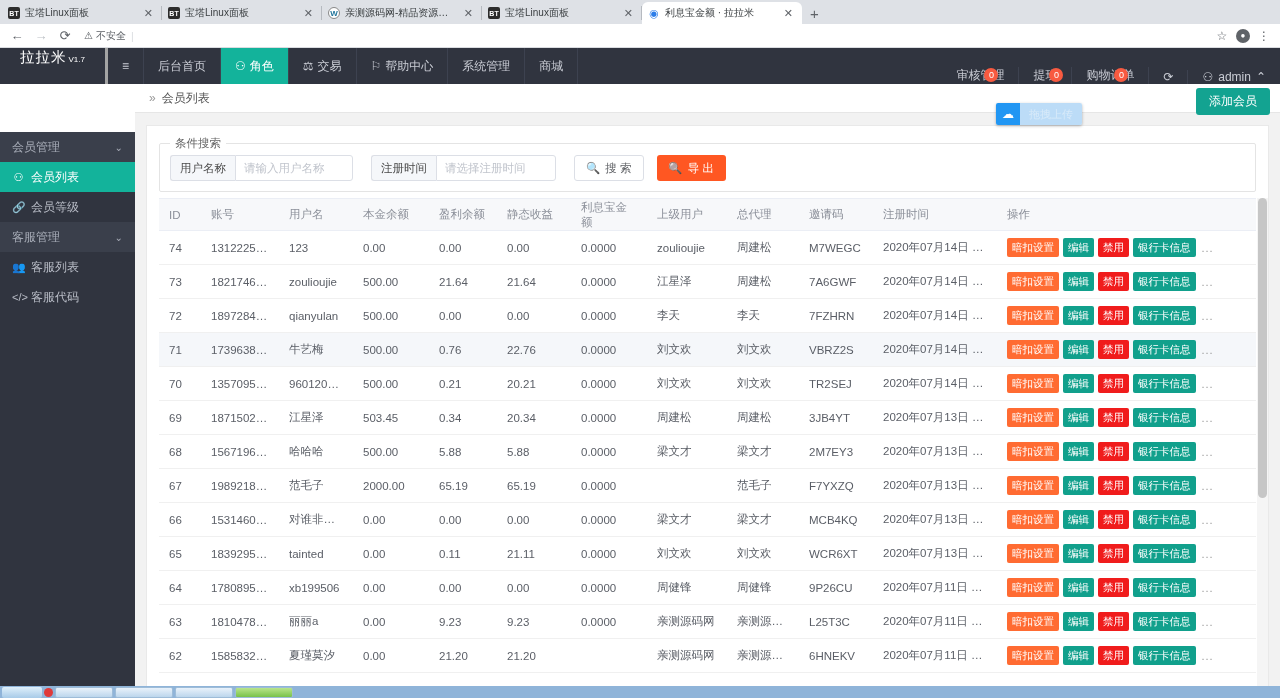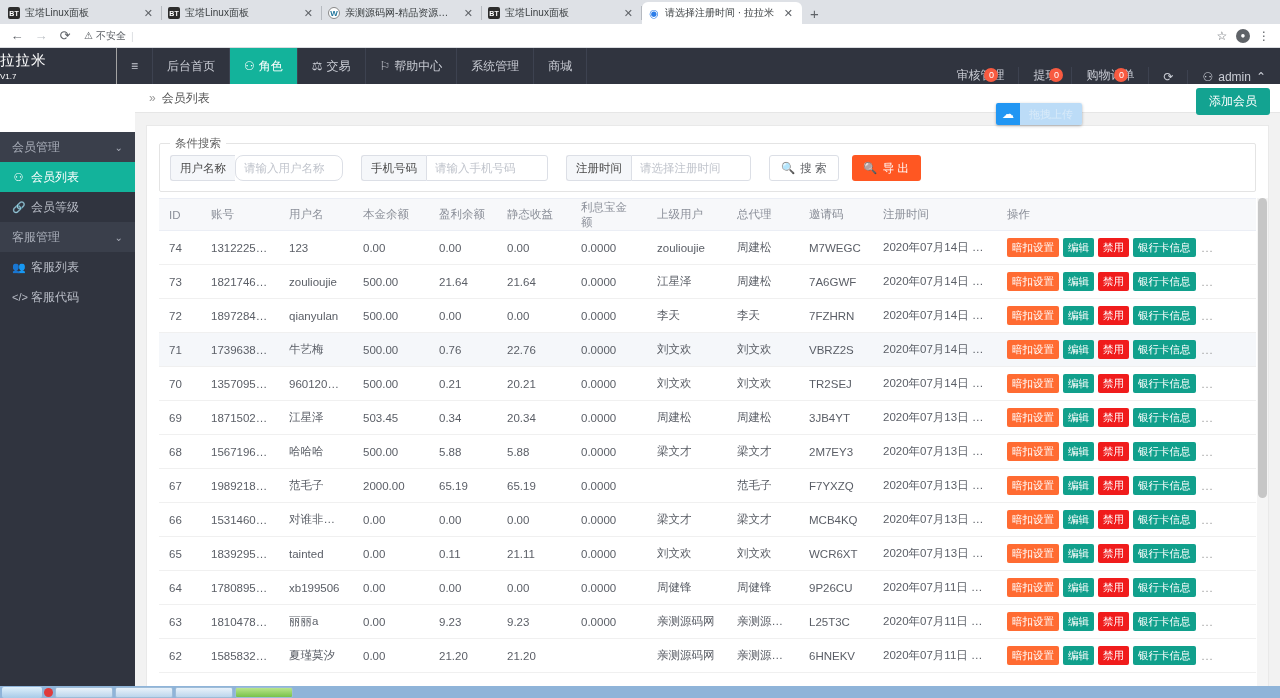--- a/index.html
+++ b/index.html
@@ -62,22 +62,22 @@
   }
 
   
   .app { height: 650px; display: flex; flex-direction: column; position: relative; }
 
   .topbar {
     height: 36px; background: #30343f; display: flex;
     align-items: stretch; color: #c9ccd4; font-size: 12px; flex: 0 0 36px;
   }
   .brand {
-    width: 117px; display: flex; align-items: baseline; justify-content: center;
-    gap: 2px; color: #fff; border-right: 1px solid #a3a3a3; flex-direction: column;
+    width: 108px; display: flex; align-items: baseline; justify-content: center;
+    gap: 2px; color: #fff; border-right: 3px solid #a3a3a3;
   }
   .brand-name { font-size: 14.5px; letter-spacing: 1px; }
   .brand-ver { font-size: 8px; }
   .topnav { display: flex; align-items: stretch; }
   .topnav-item {
     display: flex; align-items: center; gap: 4px;
     padding: 0 14px; color: #c9ccd4; font-size: 12px;
     border-right: 1px solid #3d4250; position: relative;
   }
   .topnav-item.hamburger { padding: 0 14px; font-size: 12px; }
@@ -159,21 +159,21 @@
     background: #f5f7fa; border: 1px solid #dcdfe6; border-right: none;
     font-size: 11.5px; color: #4a4a4a; padding: 0 9px;
     display: flex; align-items: center; border-radius: 3px 0 0 3px;
   }
   .field-input {
     border: 1px solid #dcdfe6; height: 26px; font-size: 11.5px;
     color: #606266; padding: 0 8px; border-radius: 0 3px 3px 0;
     background: #fff; outline: none;
   }
   .field-input::placeholder { color: #c0c4cc; }
-  .w-user { width: 108px; border-radius: 8px; }
+  .w-user { width: 118px; }
   .w-phone { width: 122px; }
   .w-time { width: 120px; }
   .select-box {
     border: 1px solid #dcdfe6; height: 26px; width: 130px;
     border-radius: 0 3px 3px 0; display: flex; align-items: center;
     padding: 0 8px; font-size: 11.5px; color: #606266; background: #fff;
   }
   .select-box .caret { margin-left: auto; color: #c0c4cc; font-size: 9px; }
   .btn-search {
     height: 26px; display: flex; align-items: center; gap: 5px;
@@ -278,21 +278,21 @@
     <span class="tab-title">亲测源码网-精品资源站长亲测</span>
     <span class="tab-close">✕</span>
   </div>
   <div class="tab">
     <span class="tab-fav fav-bt">BT</span>
     <span class="tab-title">宝塔Linux面板</span>
     <span class="tab-close">✕</span>
   </div>
   <div class="tab active">
     <span class="tab-fav fav-globe">◉</span>
-    <span class="tab-title">请选择注册时间 · 拉拉米</span>
+    <span class="tab-title">利息宝金额 · 拉拉米</span>
     <span class="tab-close">✕</span>
   </div>
   <div class="tab-new">+</div>
 </div>
 
 <div class="browser-toolbar">
   <span class="nav-btn">←</span>
   <span class="nav-btn disabled">→</span>
   <span class="nav-btn">⟳</span>
   <div class="omnibox">
@@ -412,24 +412,20 @@
         <div class="search-wrap">
           <fieldset class="search-box">
             <legend>条件搜索</legend>
             <div class="search-row">
 
               <div class="field">
                 <span class="field-label">用户名称</span>
                 <input class="field-input w-user" type="text" placeholder="请输入用户名称" style="">
               </div>
 
-              <div class="field">
-                <span class="field-label">手机号码</span>
-                <input class="field-input w-phone" type="text" placeholder="请输入手机号码" style="">
-              </div>
 
               <div class="field">
                 <span class="field-label">注册时间</span>
                 <input class="field-input w-time" type="text" placeholder="请选择注册时间" style="">
               </div>
 
 
               <button class="btn-search">
                 <span>🔍</span>
                 <span>搜 索</span>

